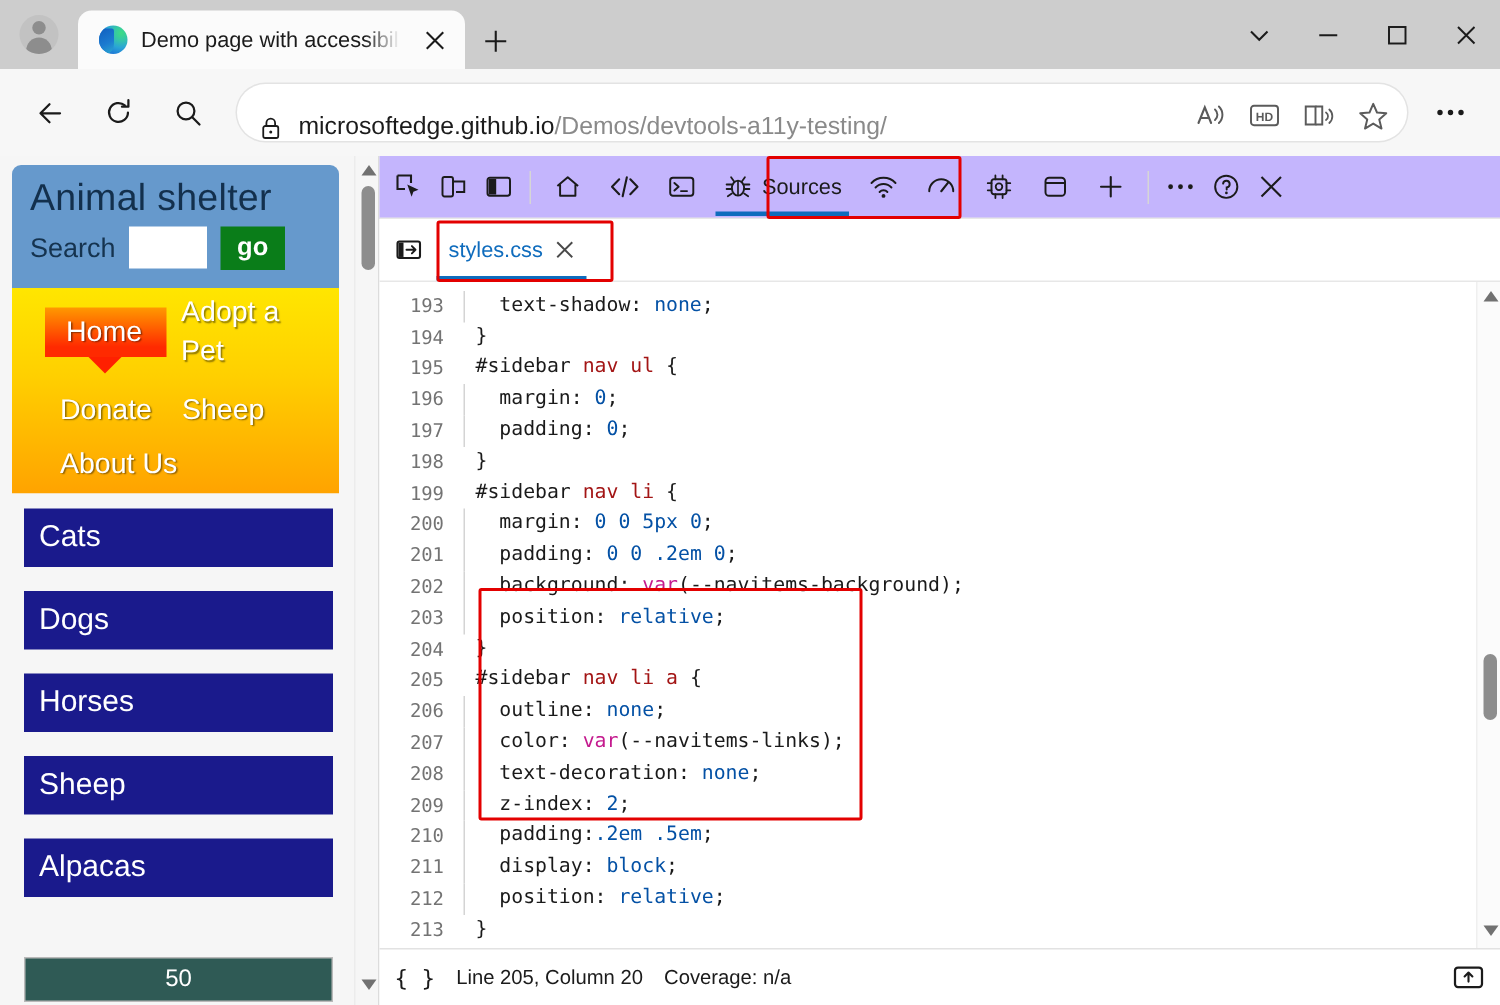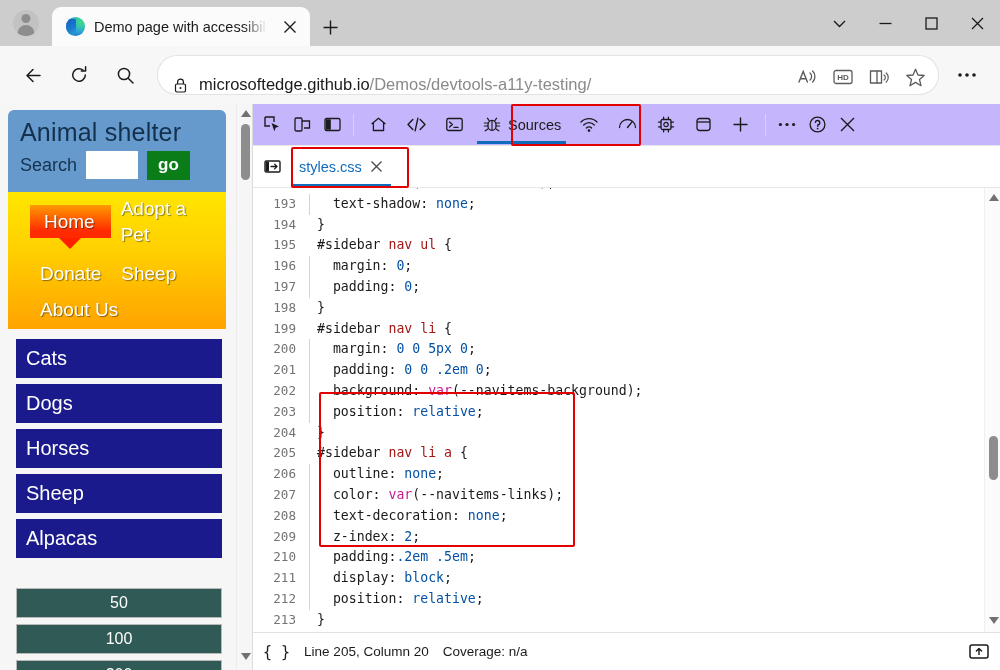--- a/index.html
+++ b/index.html
@@ -126,21 +126,21 @@
   .navlink.current::after {
     content: ""; position: absolute; left: 50%; bottom: -11px; transform: translateX(-50%);
     width: 0; height: 0; border-left: 11px solid transparent; border-right: 11px solid transparent;
     border-top: 11px solid #ff2000;
   }
   .nav-row2 { display: flex; padding-left: 22px; margin-top: 6px; }
   .nav-row3 { padding-left: 22px; margin-top: 6px; }
   .breed-list { padding: 10px 14px 6px 16px; }
   .breed {
     background: #1a1a8c; color: #ffffff; font-size: 20px;
-    padding: 6px 10px; margin-bottom: 6px; line-height: 1.35;
+    padding: 6px 10px; margin-bottom: 16px; line-height: 1.35;
   }
   .donate-block { padding: 6px 14px 0 16px; }
   .donate-title { font-size: 17px; font-weight: 700; color: #111; line-height: 1.28; }
   .donate-btns { display: flex; gap: 6px; margin-top: 12px; flex-direction: column; }
   .donate-btn {
     background: #2f5a55; color: #fff; font-size: 16px; padding: 5px 18px;
     border: 1px solid #b9b9b9;
   }
   
   .page-scroll {

